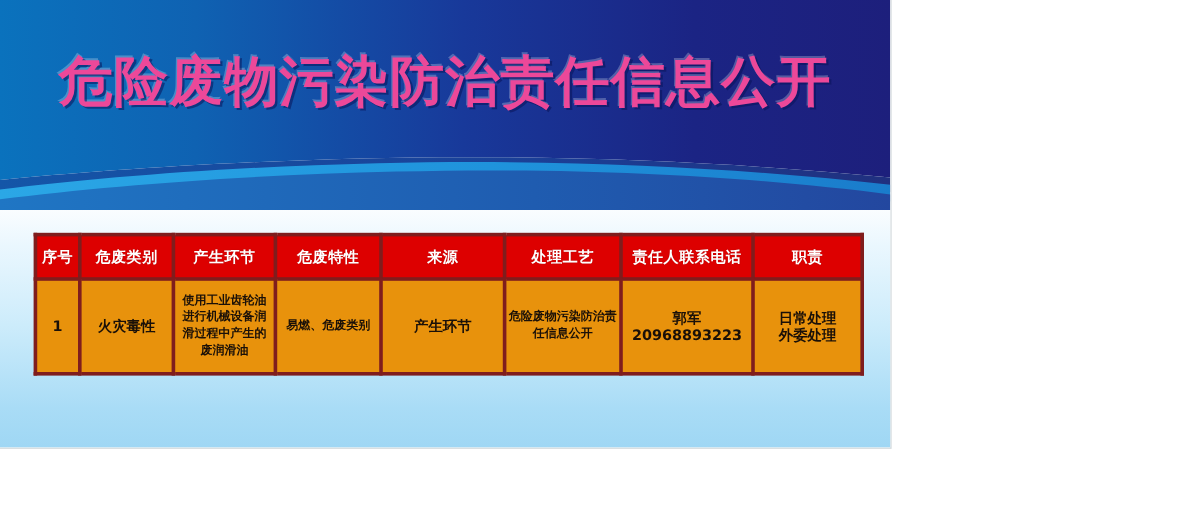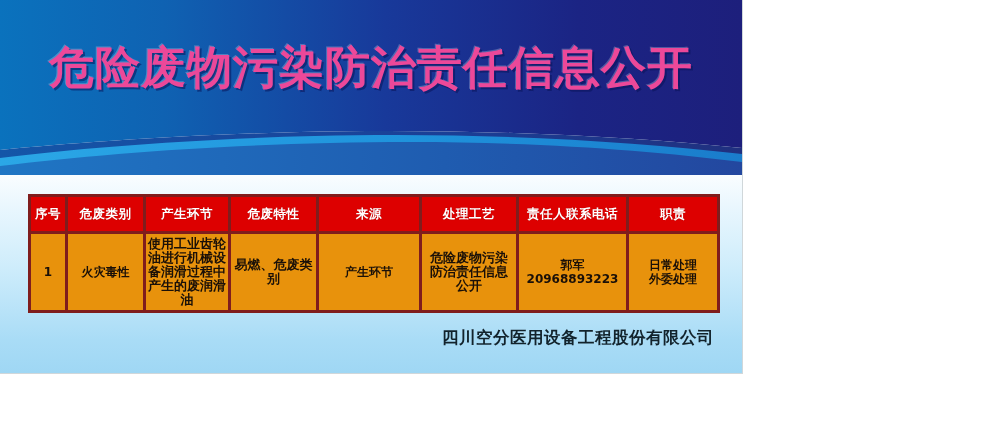--- a/index.html
+++ b/index.html
@@ -96,21 +96,21 @@
   }
   #info-table tbody td {
     background: #e8920c;
     color: #1a1008;
     font-size: 12px;
     font-weight: bold;
     line-height: 14.5px;
     height: 72px;
   }
   #info-table tbody td.narrow-wrap {
-    font-size: 13px;
+    font-size: 10px;
     line-height: 14px;
   }
   .cell-multi {
     white-space: pre-line;
   }
 
   
   col.c-seq    { width: 37px; }
   col.c-cat    { width: 78px; }
   col.c-stage  { width: 85px; }
@@ -219,15 +219,14 @@
         <td>产生环节</td>
         <td class="narrow-wrap">危险废物污染防治责任信息公开</td>
         <td class="cell-multi">郭军
 20968893223</td>
         <td class="cell-multi">日常处理
 外委处理</td>
       </tr>
     </tbody>
   </table>
 
-  <div id="company">四川空分医用设备工程股份有限公司</div>
 
 </div>
 
 </body></html>

